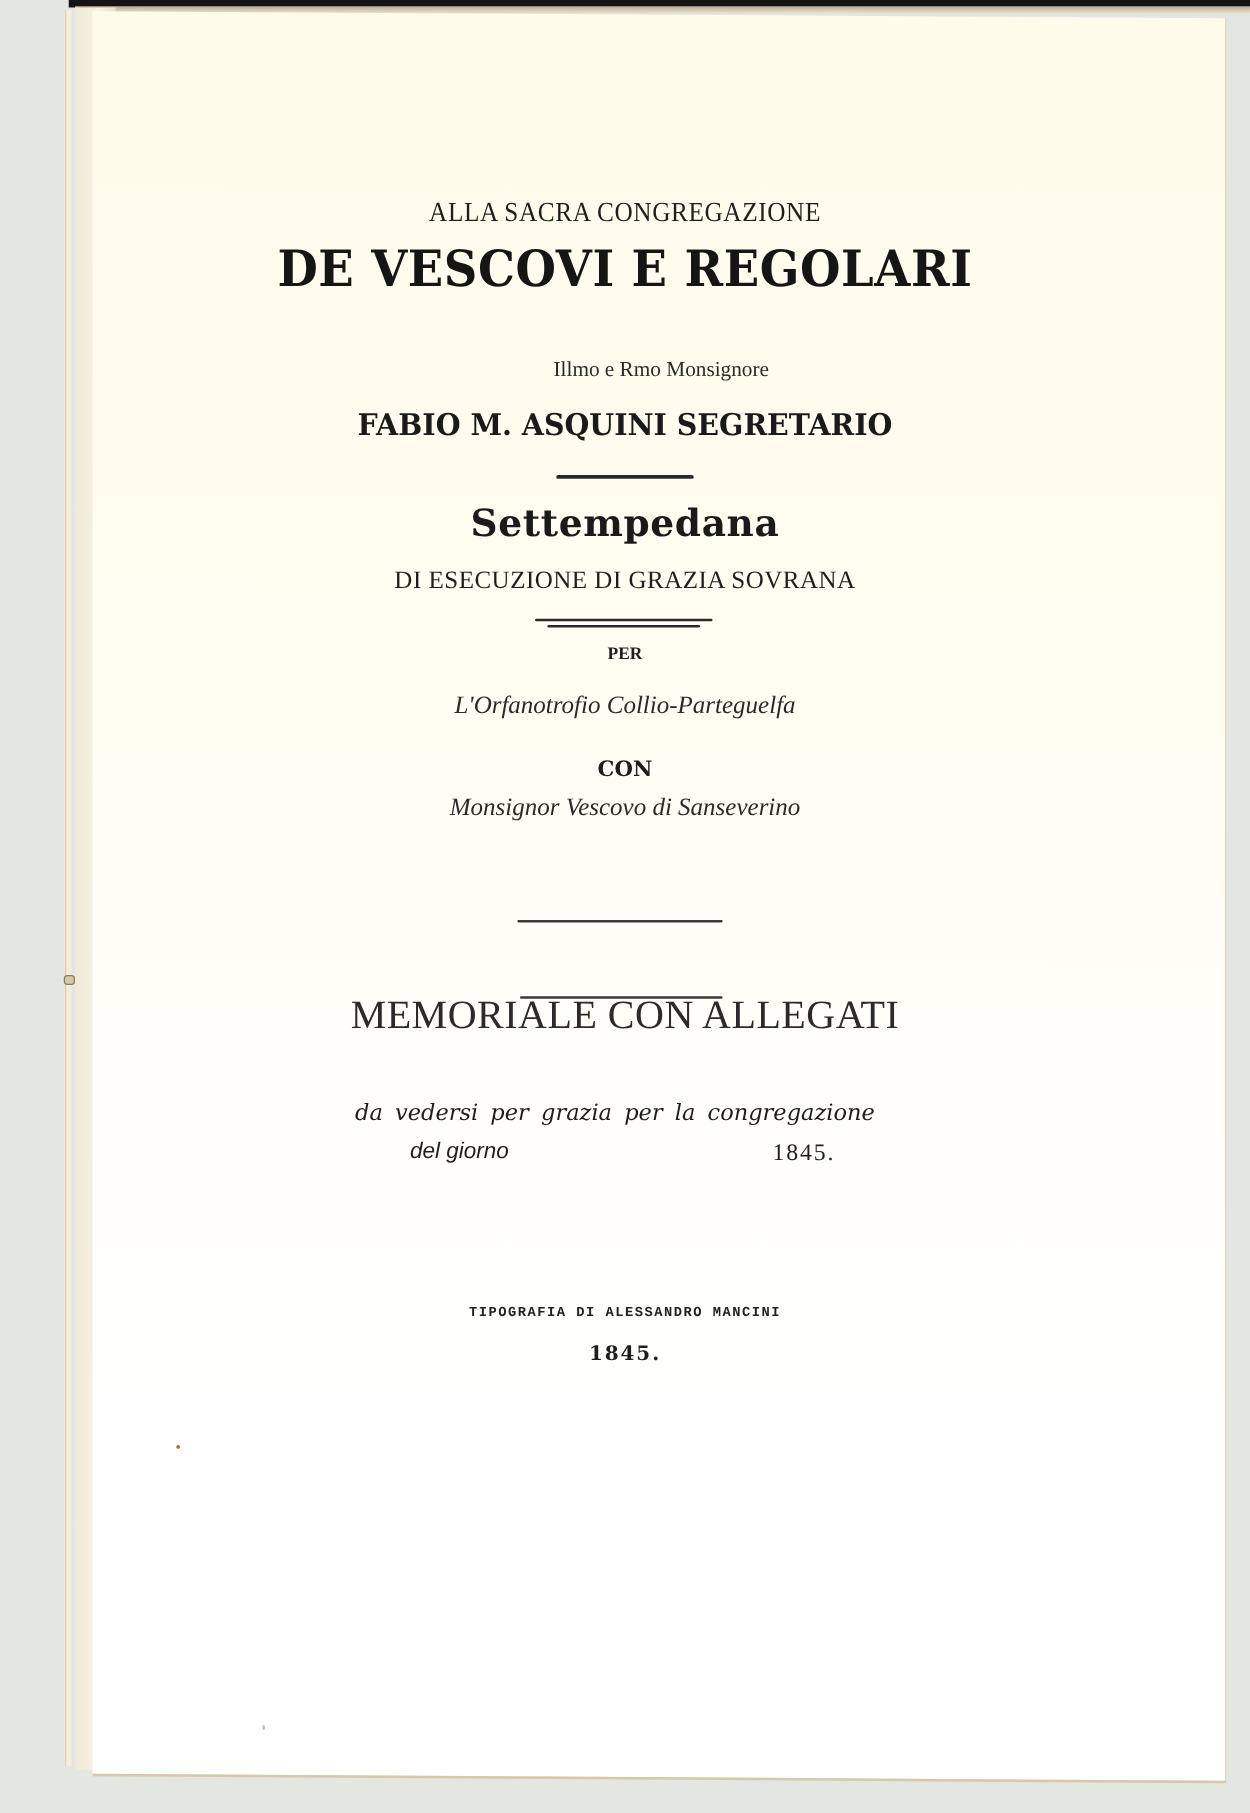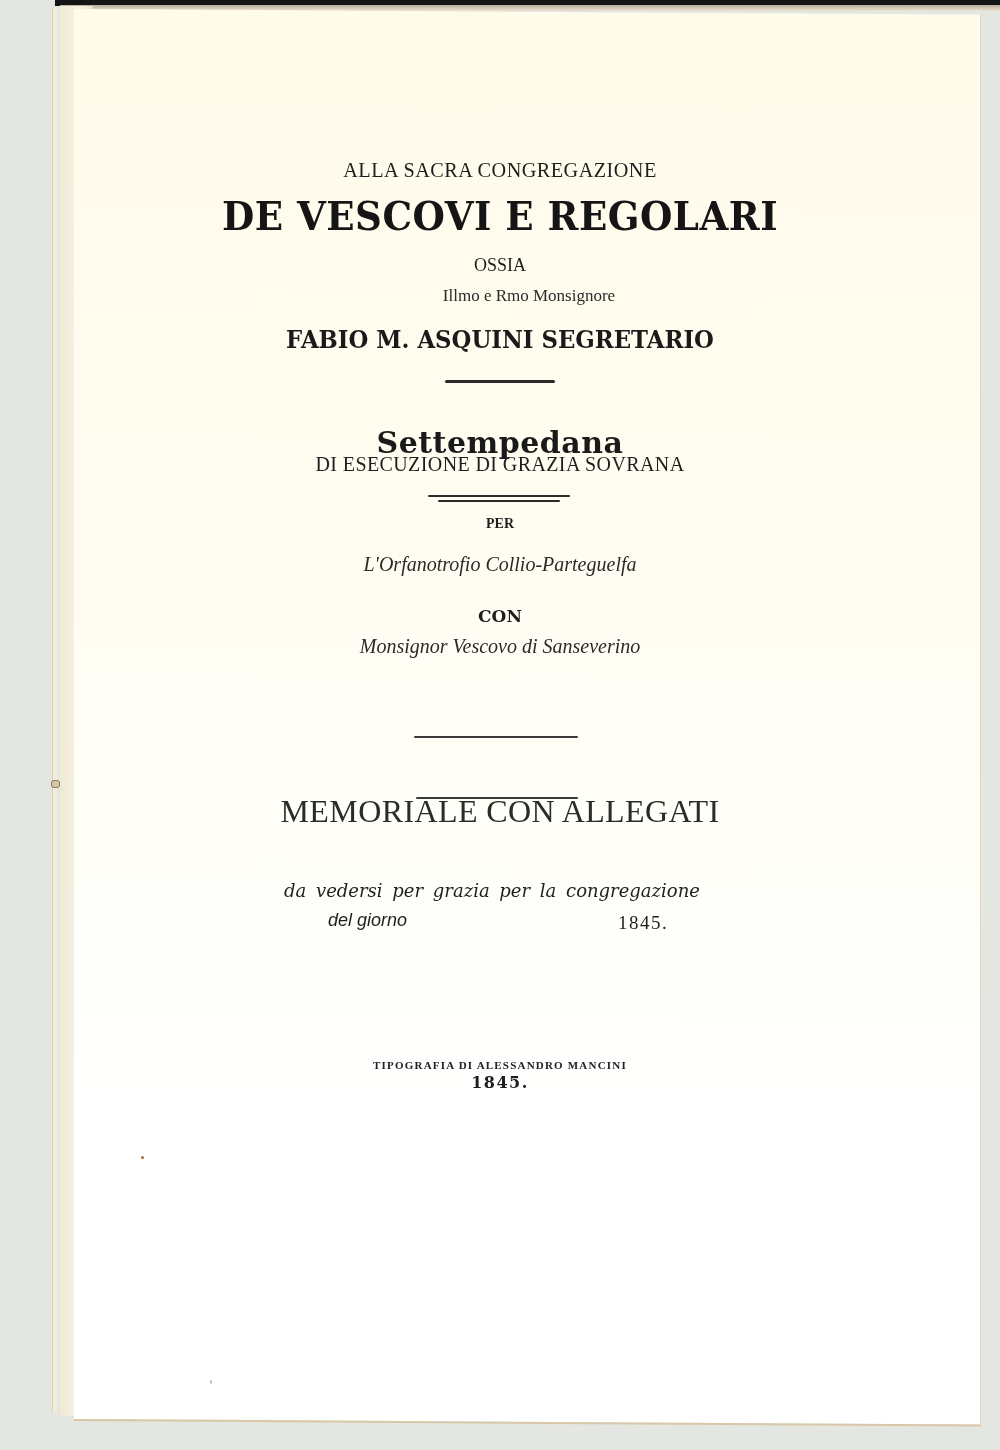--- a/index.html
+++ b/index.html
@@ -114,21 +114,20 @@
       color: #1a1a1a;
       transform: scaleX(0.95);
     }
     .t-settem {
       top: 402px;
       font-family: "DejaVu Serif", serif;
       font-weight: bold;
       font-size: 30px;
       color: #1a1a1a;
       letter-spacing: 0.5px;
-      margin-top: 23px;
     }
     .t-esec {
       top: 453px;
       font-family: "Liberation Serif", serif;
       font-size: 20px;
       letter-spacing: 0.4px;
     }
     .t-per {
       top: 516px;
       font-family: Liberation Serif, serif;
@@ -193,26 +192,25 @@
     }
     .t-macerata {
       top: 1014px;
       font-family: "DejaVu Serif", serif;
       font-weight: bold;
       font-size: 17px;
       letter-spacing: 1px;
     }
     .t-tipo {
       top: 1045px;
-      font-family: Liberation Serif, serif;
+      font-family: Liberation Mono, monospace;
       font-weight: bold;
       font-size: 11px;
       letter-spacing: 1.2px;
       color: #222;
-      margin-top: 14px;
     }
     .t-year2 {
       top: 1073px;
       font-family: "DejaVu Serif", serif;
       font-weight: bold;
       font-size: 16px;
       letter-spacing: 1.5px;
     }
     .rule {
       position: absolute;
@@ -255,23 +253,20 @@
 <div class="page"></div>
 <div class="spine-nick"></div>
 
 <div class="content">
   <div class="line t-alla">
     <span class="line-inner">ALLA SACRA CONGREGAZIONE</span>
   </div>
   <div class="line t-title">
     <span class="line-inner">DE VESCOVI E REGOLARI</span>
   </div>
-  <div class="line t-ossia">
-    <span class="line-inner">OSSIA</span>
-  </div>
   <div class="line t-illmo">
     <span class="line-inner">Illmo e Rmo Monsignore</span>
   </div>
   <div class="line t-fabio">
     <span class="line-inner">FABIO M. ASQUINI SEGRETARIO</span>
   </div>
 
   <div class="rule rule-1"></div>
 
   <div class="line t-settem">

